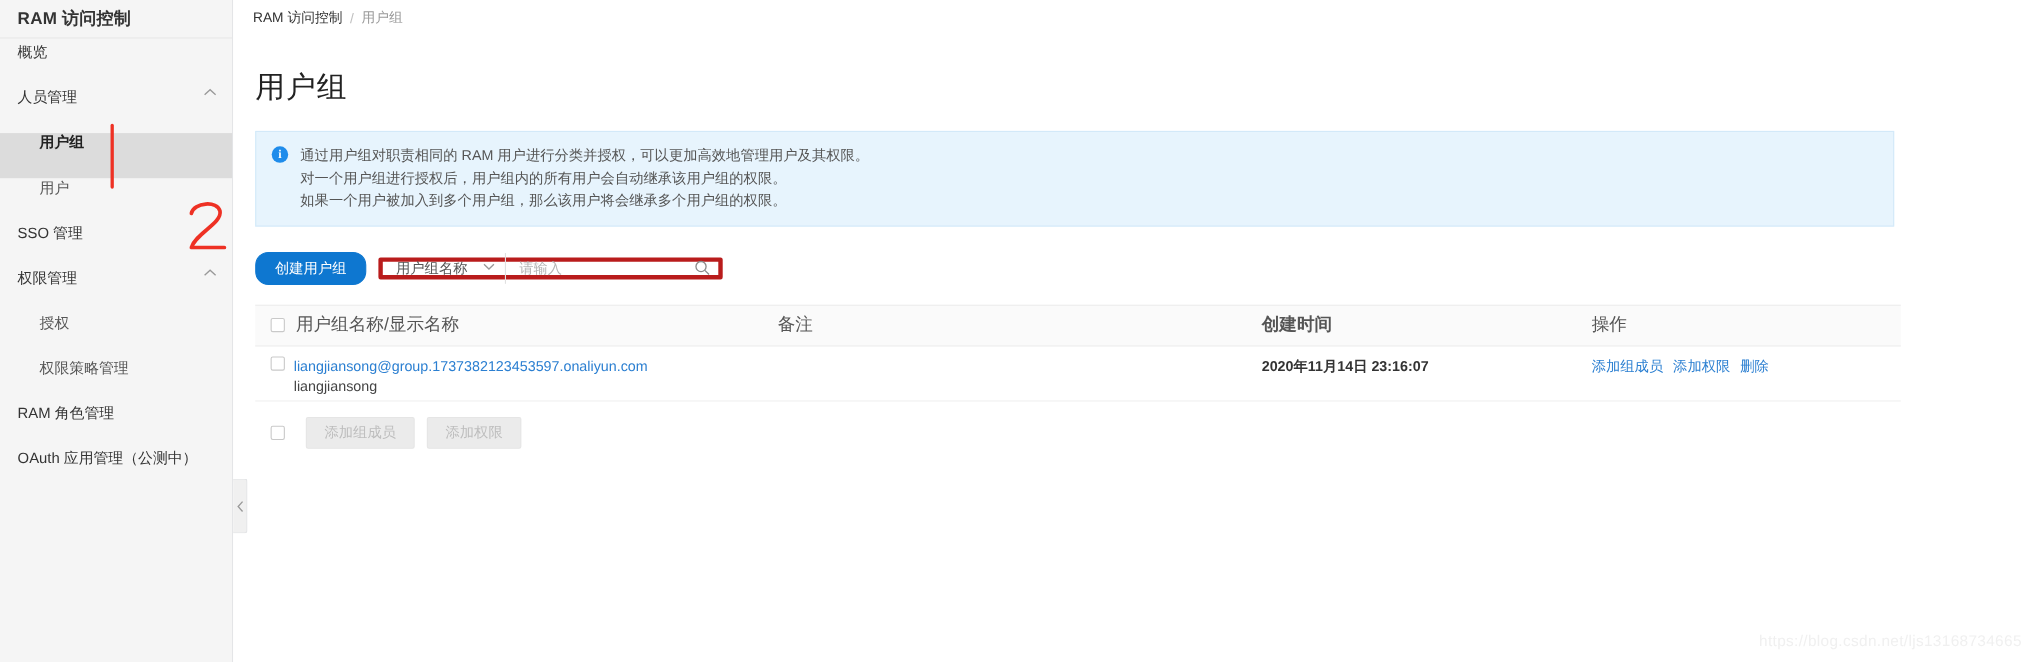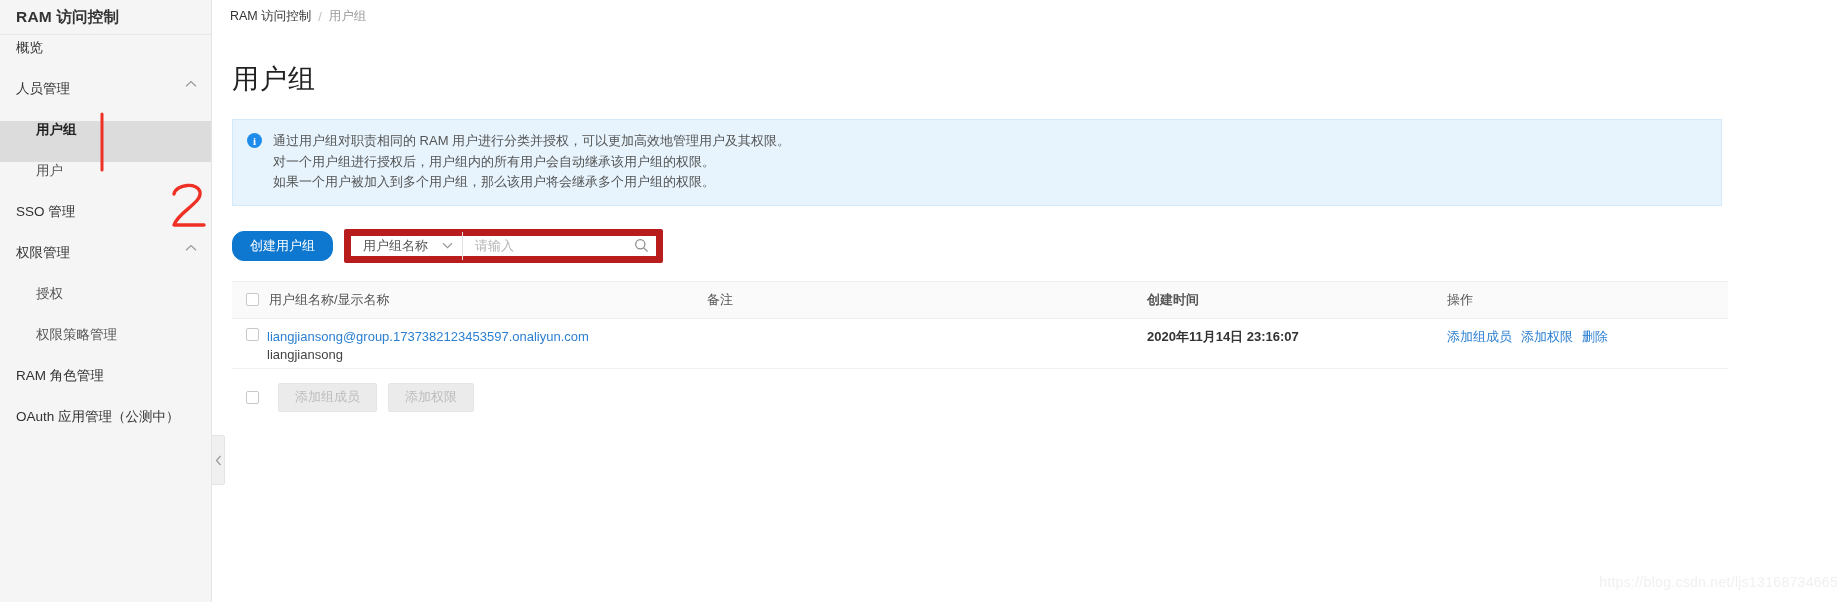--- a/index.html
+++ b/index.html
@@ -99,21 +99,21 @@
     margin: 23px 0 0 20px;
   }
   .btn-primary {
     background: #0e77d0; color: #fff;
     font-size: 13px; height: 30px; padding: 0 17px;
     border: 1px solid #0e77d0; border-radius: 12px;
     display: flex; align-items: center; cursor: pointer;
   }
   .search-wrap {
     display: flex; align-items: center; margin-left: 11px;
-    height: 34px; border: 7px solid #b91c1c; border-radius: 2px;
+    height: 20px; border: 4px solid #b91c1c; border-radius: 2px;
     background: #fff;
   }
   .search-select {
     display: flex; align-items: center; gap: 14px;
     height: 28px; padding: 0 9px 0 12px;
     font-size: 13px; color: #555;
     border-right: 1px solid #e0e0e0; cursor: pointer;
   }
   .search-select .caret { color: #999; font-size: 10px; }
   .search-input {
@@ -127,21 +127,21 @@
     align-items: center; justify-content: center;
     color: #8a8a8a; cursor: pointer;
   }
 
   
   .table { margin: 18px 18px 0 20px; max-width: 1496px; }
   .t-head {
     display: flex; align-items: center; height: 38px;
     background: #fafafa; border-top: 1px solid #ededed;
     border-bottom: 1px solid #ededed;
-    font-size: 13px; color: #555;
+    font-size: 16px; color: #555;
   }
   .t-row {
     display: flex; align-items: flex-start; min-height: 50px;
     border-bottom: 1px solid #f0f0f0; padding-top: 9px;
     font-size: 13px; color: #333;
   }
   .c-check { flex: 0 0 35px; display: flex; justify-content: center; padding-left: 6px; }
   .c-name  { flex: 0 0 440px; }
   .c-note  { flex: 0 0 440px; }
   .c-time  { flex: 0 0 300px; font-weight: bold; }

